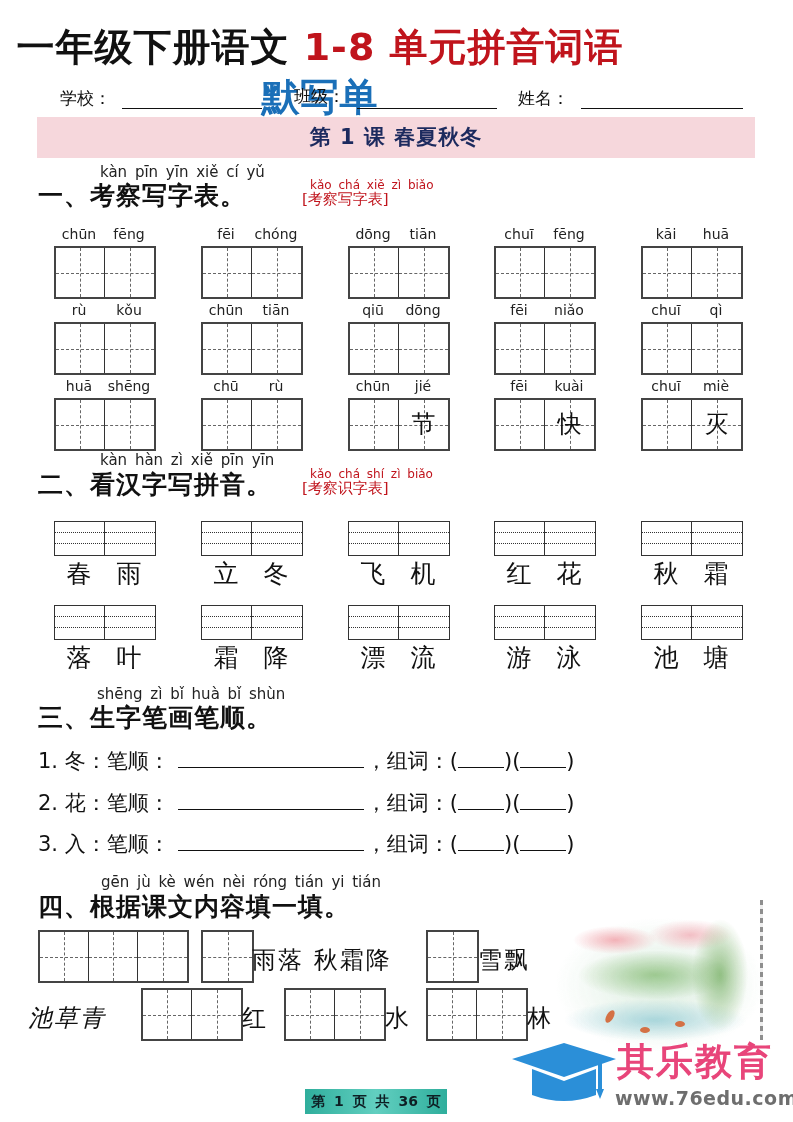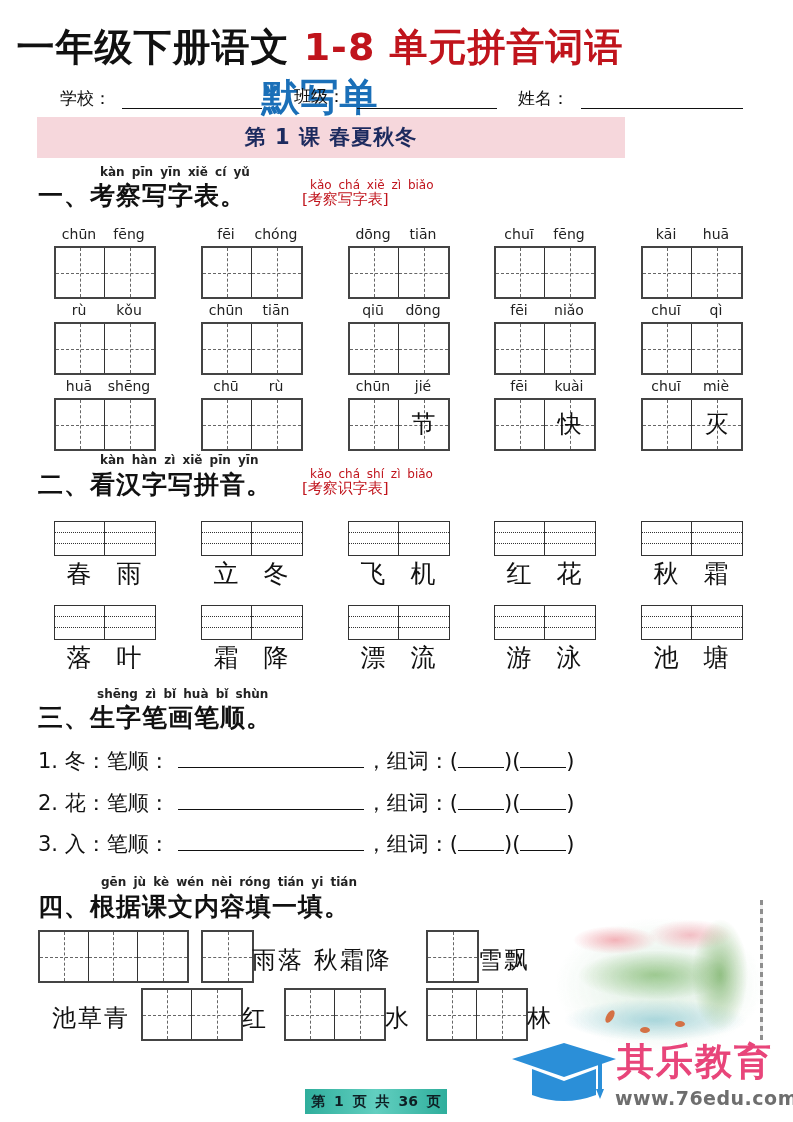--- a/index.html
+++ b/index.html
@@ -11,25 +11,25 @@
   .title .t1 { color: #111111; }
   .title .t2 { color: #c0141c; }
   .title .t3 { color: #1a6fb8; }
 
   
   .info { position: absolute; top: 86px; font-size: 17px; line-height: 24px; font-family: "DejaVu Serif", serif; }
   .info .lbl { display: inline-block; }
   .info .line { position: absolute; top: 22px; height: 1px; background: #111; }
 
   
-  .band { position: absolute; left: 37px; top: 117px; width: 588px; height: 41px; background: #f6d7dc; text-align: center; font-size: 21px; font-weight: bold; line-height: 41px; color: #1c2a5e; font-family: "DejaVu Sans", sans-serif; letter-spacing: 1px; }
+  .band { position: absolute; left: 37px; top: 117px; width: 718px; height: 41px; background: #f6d7dc; text-align: center; font-size: 21px; font-weight: bold; line-height: 41px; color: #1c2a5e; font-family: "DejaVu Sans", sans-serif; letter-spacing: 1px; }
 
   
   .sec { position: absolute; left: 38px; font-size: 25px; font-weight: bold; line-height: 32px; font-family: "DejaVu Sans", sans-serif; color: #111; letter-spacing: 1px; }
-  .sec-py { position: absolute; font-size: 12px; color: #222; line-height: 13px; font-family: "DejaVu Sans", sans-serif; white-space: nowrap; word-spacing: 3px; font-weight: bold; }
+  .sec-py { position: absolute; font-size: 15px; color: #222; line-height: 13px; font-family: "DejaVu Sans", sans-serif; white-space: nowrap; word-spacing: 3px; }
   .tag { position: absolute; font-size: 15px; color: #c0141c; line-height: 20px; font-family: "DejaVu Serif", serif; }
   .tag-py { position: absolute; font-size: 12px; color: #c0141c; line-height: 9px; font-family: "DejaVu Sans", sans-serif; white-space: nowrap; word-spacing: 3px; }
 
   
   .tzg { position: absolute; display: flex; border: 2px solid #444; }
   .cell { position: relative; width: 49px; height: 49px; border-right: 1.5px solid #333; }
   .cell:last-child { border-right: none; }
   .cell::before { content: ""; position: absolute; left: 50%; top: 0; bottom: 0; border-left: 1px dashed #666; }
   .cell::after { content: ""; position: absolute; top: 50%; left: 0; right: 0; border-top: 1px dashed #666; }
   .cell .ch { position: absolute; left: 0; right: 0; top: 7px; text-align: center; font-size: 24px; line-height: 34px; z-index: 2; font-family: "DejaVu Serif", serif; color: #111; }
@@ -419,21 +419,21 @@
 </div>
 <div class="tzg" style="left:201px;top:930px;">
   <div class="cell"></div>
 </div>
 <div class="s4t" style="left:252px;top:945px;">雨落 秋霜降</div>
 <div class="tzg" style="left:426px;top:930px;">
   <div class="cell"></div>
 </div>
 <div class="s4t" style="left:478px;top:945px;">雪飘</div>
 
-<div class="s4t" style="left:52px;top:1003px;">池草青</div>
+<div class="s4t" style="left:28px;top:1003px;font-style:italic;">池草青</div>
 <div class="tzg" style="left:141px;top:988px;">
   <div class="cell"></div>
     <div class="cell"></div>
 </div>
 <div class="s4t" style="left:242px;top:1003px;">红</div>
 <div class="tzg" style="left:284px;top:988px;">
   <div class="cell"></div>
     <div class="cell"></div>
 </div>
 <div class="s4t" style="left:385px;top:1003px;">水</div>

